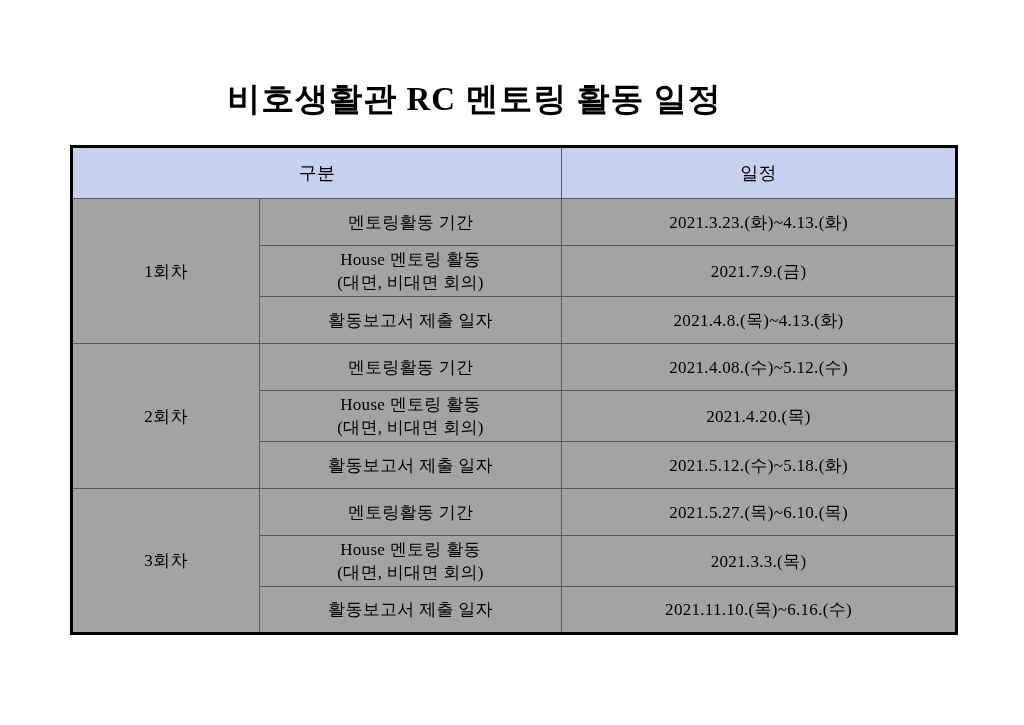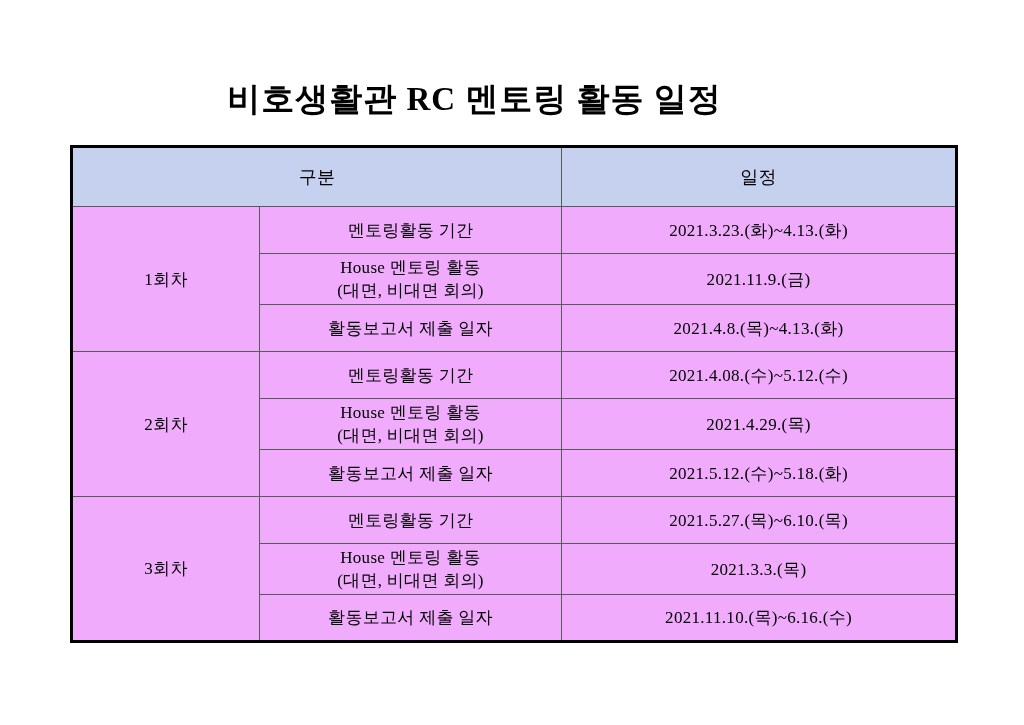--- a/index.html
+++ b/index.html
@@ -50,26 +50,26 @@
     text-align: center;
     vertical-align: middle;
     font-size: 17px;
     font-weight: normal;
     letter-spacing: 0.3px;
     line-height: 23px;
     padding: 2px 4px;
   }
   table.schedule-table thead th {
     background: var(--header-bg);
-    height: 60px;
+    height: 52px;
     font-size: 18px;
   }
   table.schedule-table tbody td {
     height: 47px;
-    background: #f0abfc;
+    background: #a3a3a3;
   }
   .cell-line { display: block; }
 </style>
 </head>
 <body>
 
 <div class="page">
 
   <div class="doc-title">비호생활관 RC 멘토링 활동 일정</div>
 
@@ -93,21 +93,21 @@
           <span class="cell-line">멘토링활동 기간</span>
             <span class="cell-line"></span>
         </td>
         <td>2021.3.23.(화)~4.13.(화)</td>
       </tr>
       <tr>
         <td>
           <span class="cell-line">House 멘토링 활동</span>
             <span class="cell-line">(대면, 비대면 회의)</span>
         </td>
-        <td>2021.11.9.(금)</td>
+        <td>2021.7.9.(금)</td>
       </tr>
       <tr>
         <td>
           <span class="cell-line">활동보고서 제출 일자</span>
             <span class="cell-line"></span>
         </td>
         <td>2021.4.8.(목)~4.13.(화)</td>
       </tr>
 
       <tr>
@@ -116,21 +116,21 @@
           <span class="cell-line">멘토링활동 기간</span>
             <span class="cell-line"></span>
         </td>
         <td>2021.4.08.(수)~5.12.(수)</td>
       </tr>
       <tr>
         <td>
           <span class="cell-line">House 멘토링 활동</span>
             <span class="cell-line">(대면, 비대면 회의)</span>
         </td>
-        <td>2021.4.29.(목)</td>
+        <td>2021.4.20.(목)</td>
       </tr>
       <tr>
         <td>
           <span class="cell-line">활동보고서 제출 일자</span>
             <span class="cell-line"></span>
         </td>
         <td>2021.5.12.(수)~5.18.(화)</td>
       </tr>
 
       <tr>

